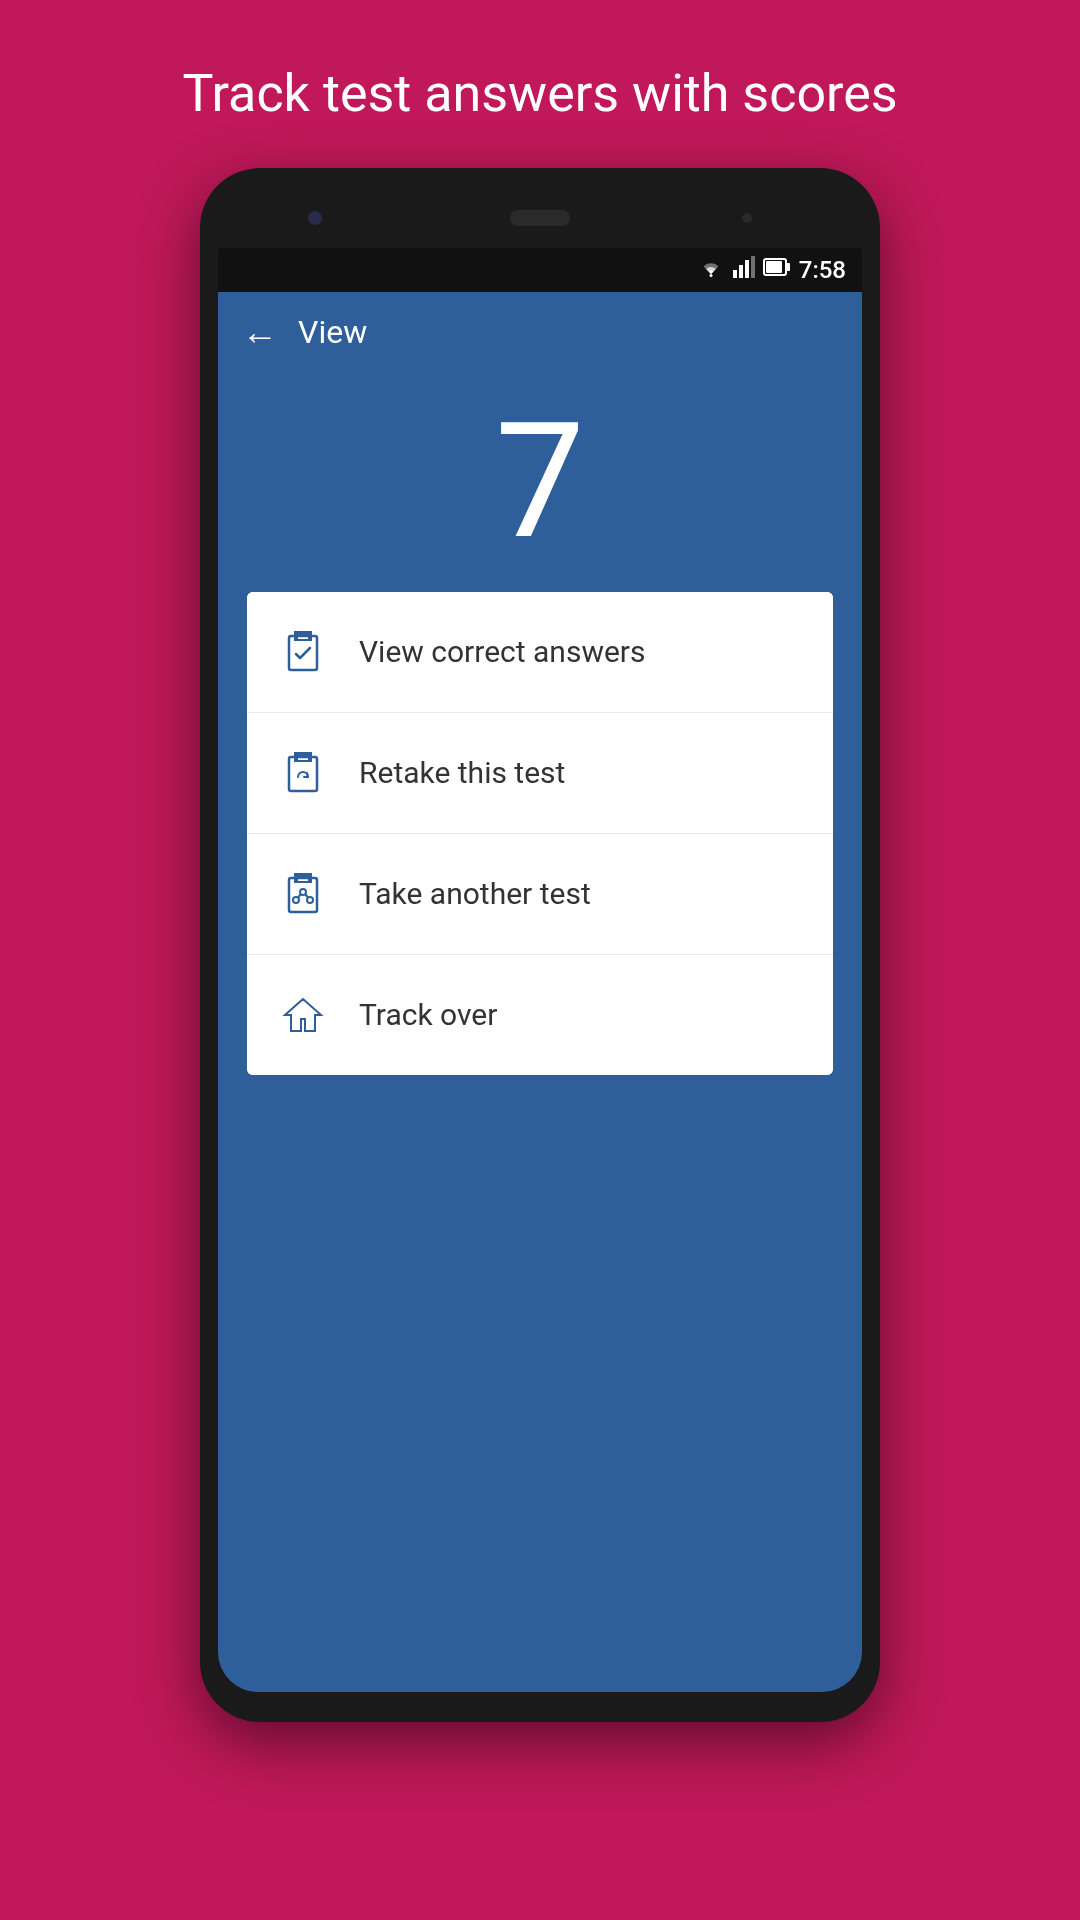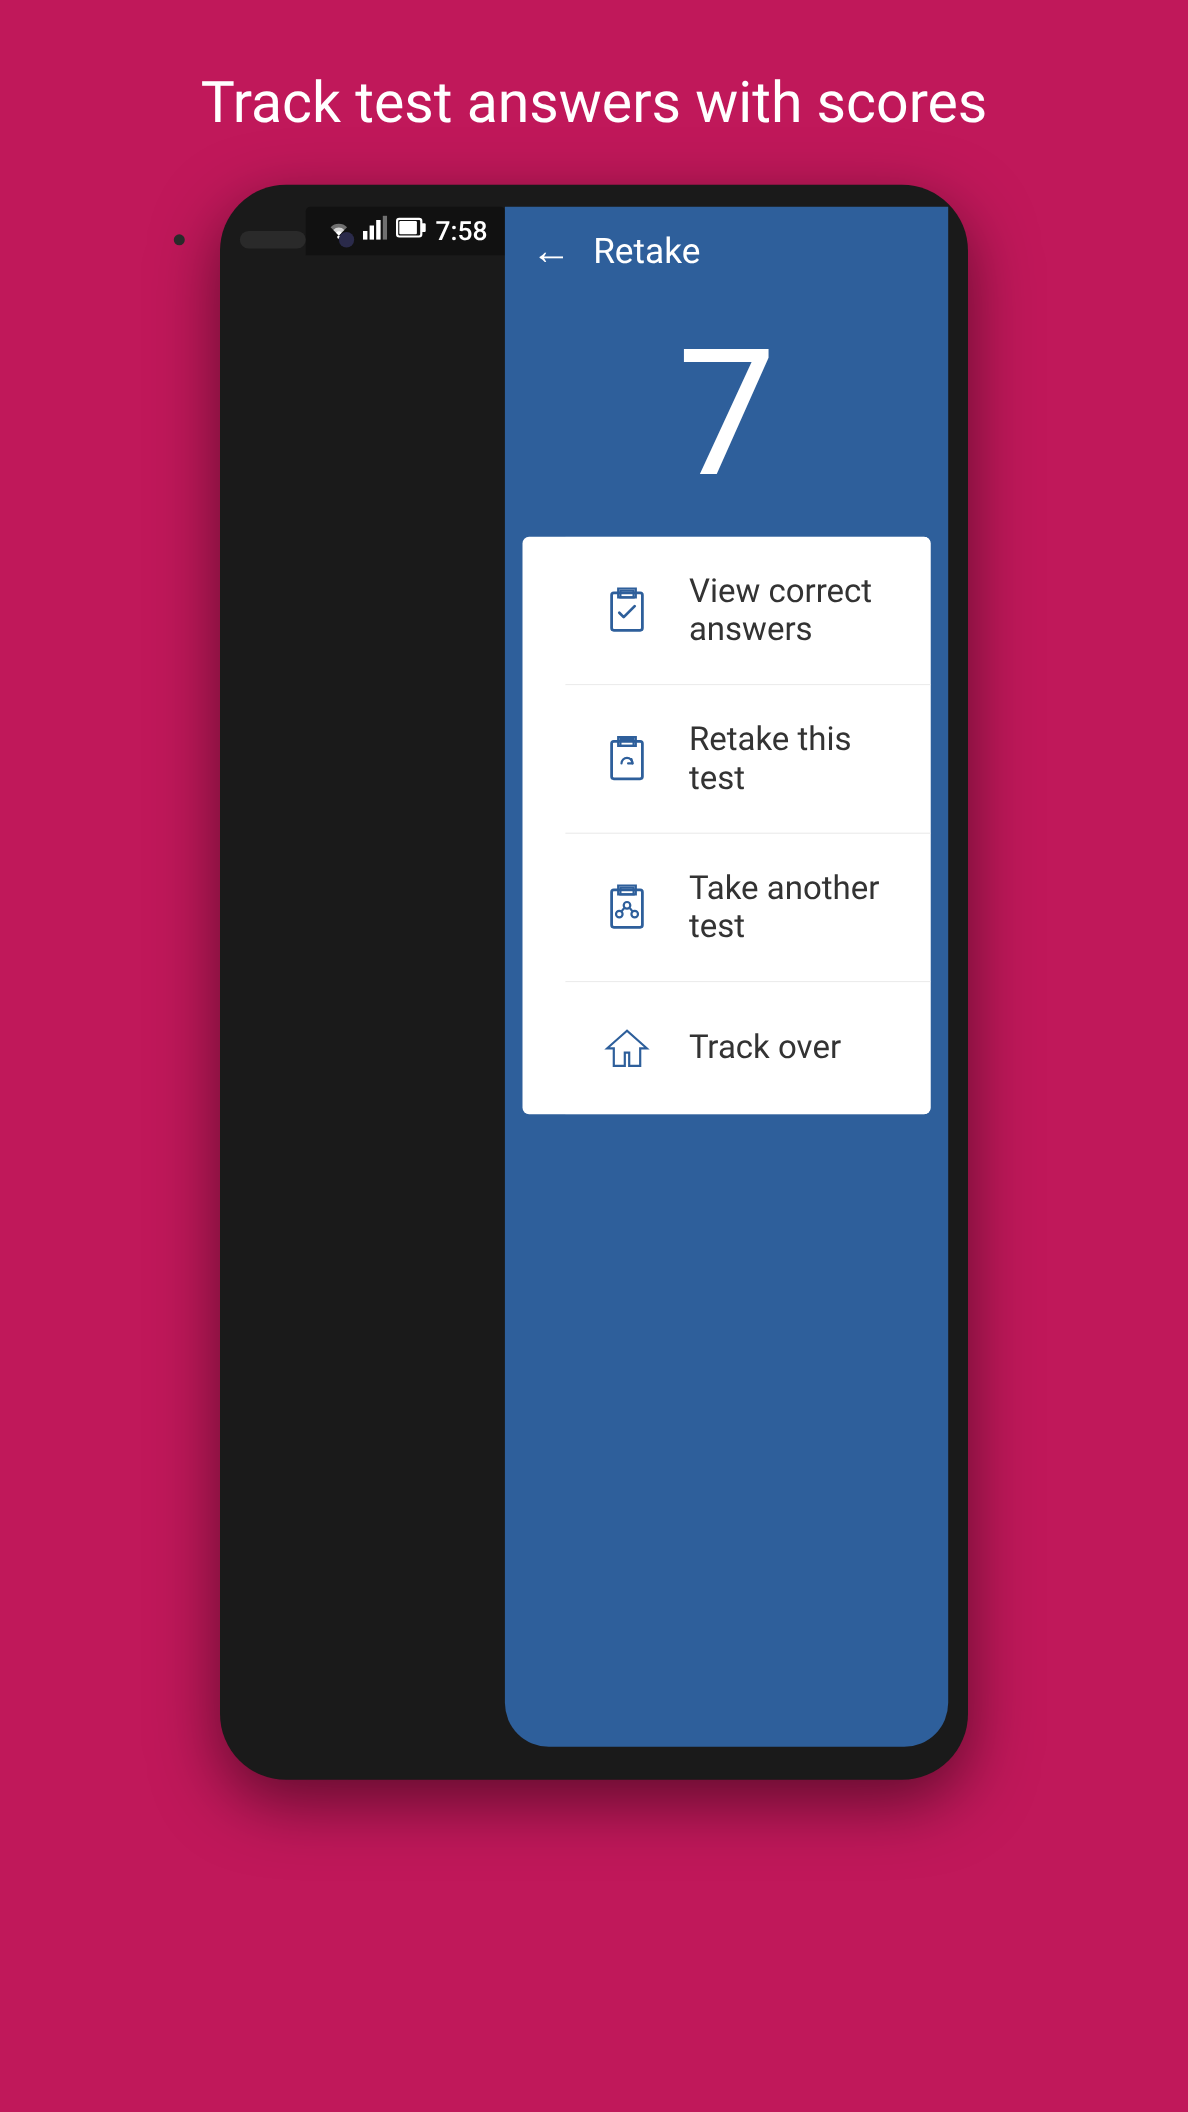--- a/index.html
+++ b/index.html
@@ -30,21 +30,21 @@
     }
 
     
     .phone-shell {
       width: 680px;
       background: #1a1a1a;
       border-radius: 60px;
       padding: 20px 18px 30px 18px;
       box-shadow: 0 20px 60px rgba(0,0,0,0.5);
       display: flex;
-      flex-direction: row;
+      flex-direction: column;
       align-items: stretch;
     }
 
     
     .phone-top-hardware {
       display: flex;
       align-items: center;
       justify-content: center;
       height: 60px;
       position: relative;
@@ -147,24 +147,23 @@
     .score-number {
       color: white;
       font-size: 160px;
       font-weight: 400;
       line-height: 1;
     }
 
     
     .menu-card {
       background: white;
-      margin: 0 16px;
+      margin: 0 29px;
       border-radius: 6px;
       overflow: hidden;
-      padding-left: 39px;
     }
 
     .menu-item {
       display: flex;
       align-items: center;
       padding: 32px 28px;
       gap: 28px;
       cursor: pointer;
       border-bottom: 1px solid #e8e8e8;
       background: white;
@@ -241,21 +240,21 @@
         </svg>
       </span>
       <span class="status-time">7:58</span>
     </div>
   </div>
 
   <div class="app-content">
 
     <div class="app-bar">
       <span class="back-arrow">←</span>
-      <span class="app-bar-title">Retake</span>
+      <span class="app-bar-title">View</span>
     </div>
 
     <div class="score-display">
       <span class="score-number">7</span>
     </div>
 
     <div class="menu-card">
 
       <div class="menu-item">
         <div class="menu-icon">

